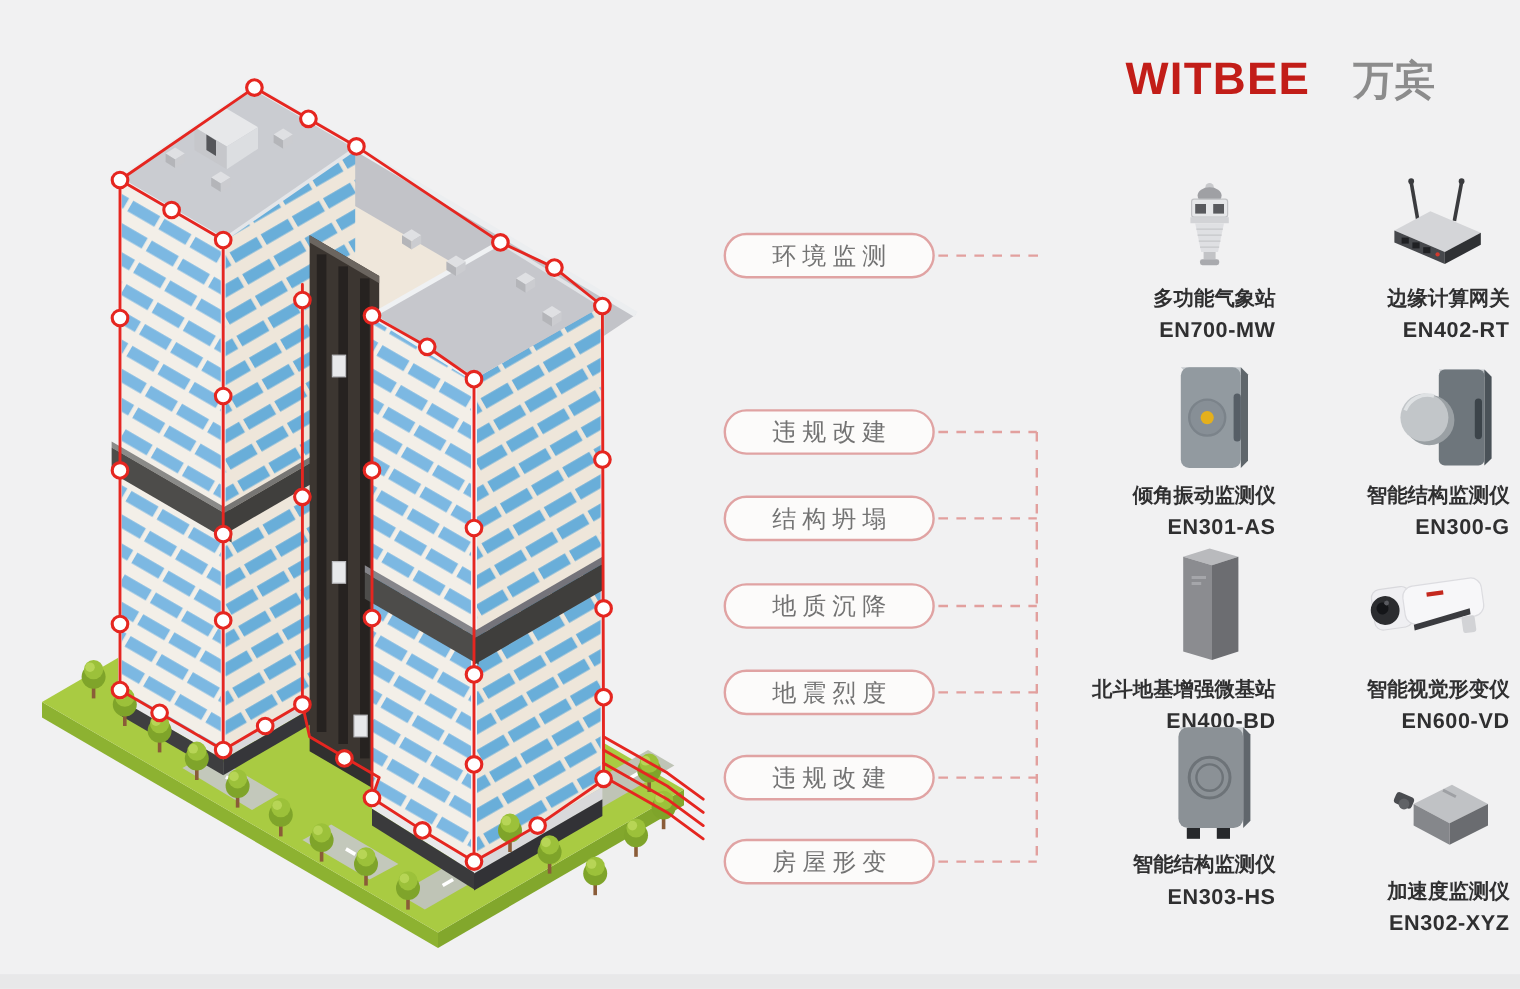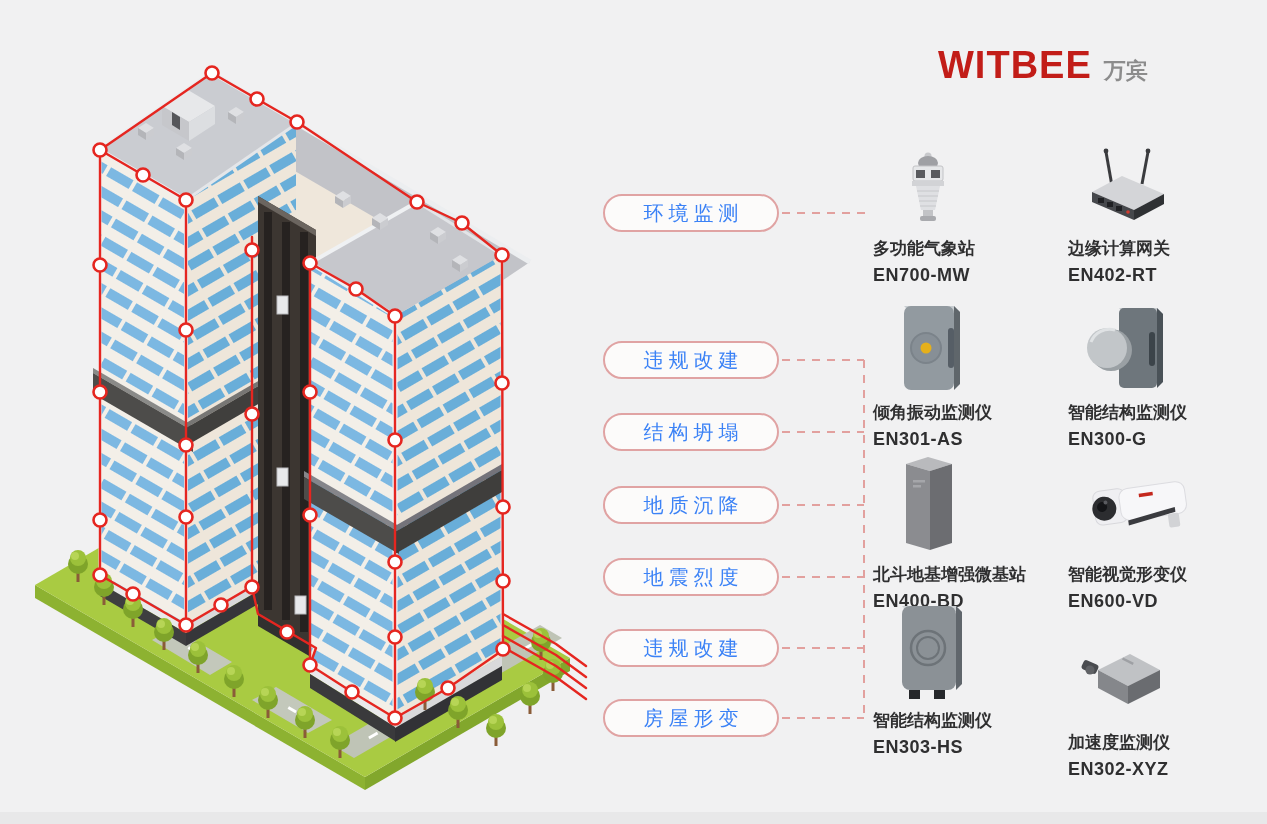--- a/index.html
+++ b/index.html
@@ -3,26 +3,26 @@
 <meta charset="utf-8">
 <style>
   :root{
     --bg:#f1f1f2; --accent-red:#e52620; --pill-border:#e0a3a3; --pill-bg:#fcfbfa;
     --dash:#e2a09e; --logo-red:#c21d18; --logo-gray:#8c8c8c; --text-dark:#2f2f30;
   }
   html,body{margin:0;padding:0;background:#e8e8e9;font-family:"Liberation Sans","DejaVu Sans",sans-serif;}
   .stage{position:relative;width:1267px;height:812px;background:var(--bg);overflow:hidden;margin:0 auto;}
   .logo{position:absolute;left:938px;top:44px;display:flex;align-items:baseline;gap:12px;white-space:nowrap;}
   .logo .brand{font-size:38px;font-weight:800;letter-spacing:1px;color:var(--logo-red);}
-  .logo .suffix{font-size:22px;font-weight:700;color:var(--logo-gray);}
+  .logo .suffix{font-size:34px;font-weight:700;color:var(--logo-gray);margin-left:24px;}
   .pill{position:absolute;left:603px;width:176px;height:38px;box-sizing:border-box;
     border:2px solid var(--pill-border);border-radius:20px;background:var(--pill-bg);
     display:flex;align-items:center;justify-content:center;
-    font-size:20px;letter-spacing:5px;text-indent:5px;color:#3b82f6;font-weight:500;}
-  .product{position:absolute;width:190px;display:flex;flex-direction:column;align-items:flex-start;}
+    font-size:20px;letter-spacing:5px;text-indent:5px;color:#737373;font-weight:500;}
+  .product{position:absolute;width:190px;display:flex;flex-direction:column;align-items:flex-end;}
   .product .icon{display:flex;align-items:flex-end;justify-content:center;}
   .product .pname{margin-top:6px;font-size:17px;line-height:26px;font-weight:700;color:var(--text-dark);text-align:center;white-space:nowrap;}
   .product .pcode{font-size:18px;line-height:26px;font-weight:700;color:var(--text-dark);letter-spacing:.5px;}
   svg{display:block;}
   .overlay{position:absolute;left:0;top:0;pointer-events:none;}
 </style>
 </head>
 <body>
 
 <div class="stage">

